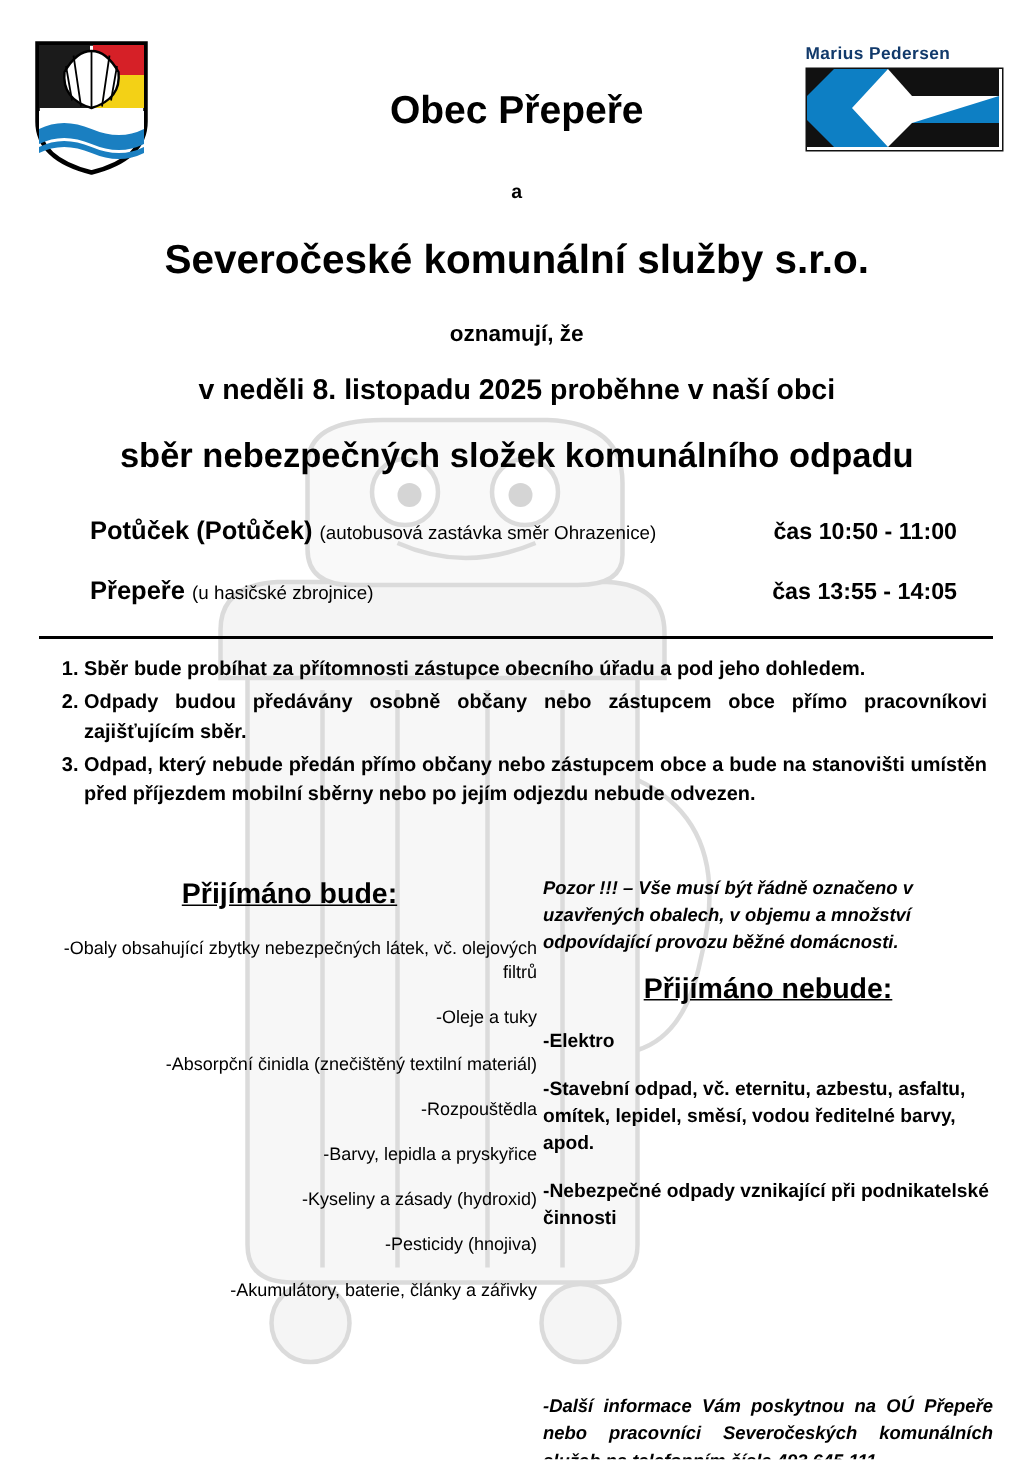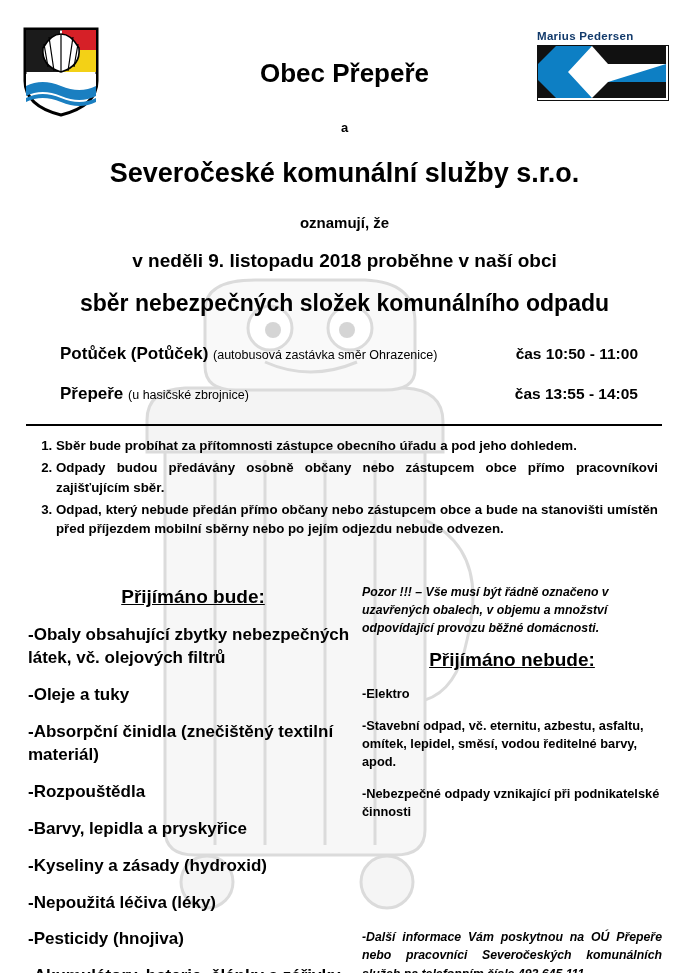--- a/index.html
+++ b/index.html
@@ -172,24 +172,25 @@
     font-weight: bold;
     text-decoration: underline;
     text-align: center;
     margin-bottom: 16px;
   }
   .sec-title.right-title {
     margin-top: 6px;
     margin-bottom: 14px;
   }
   .item {
-    font-size: 17px;
-    font-weight: bold;
+    font-size: 12px;
+    font-weight: normal;
     line-height: 1.35;
     margin-bottom: 14px;
+    text-align: right;
   }
   .item-r {
     font-size: 12.8px;
     font-weight: bold;
     line-height: 1.4;
     margin-bottom: 14px;
   }
   .warn {
     font-size: 12.3px;
     font-weight: bold;
@@ -269,21 +270,21 @@
         <path d="M0 0 H18 L0 18 Z" fill="#111111"></path>
         <path d="M0 52 H18 L0 34 Z" fill="#111111"></path>
       </svg>
     </div>
   </div>
 
   <div class="hdr h-obec">Obec Přepeře</div>
   <div class="hdr h-a">a</div>
   <div class="hdr h-sks">Severočeské komunální služby s.r.o.</div>
   <div class="hdr h-ozn">oznamují, že</div>
-  <div class="hdr h-date">v neděli 9. listopadu 2018 proběhne v naší obci</div>
+  <div class="hdr h-date">v neděli 8. listopadu 2025 proběhne v naší obci</div>
   <div class="hdr h-sber">sběr nebezpečných složek komunálního odpadu</div>
 
   <div class="stop stop-1">
     <div>
       <span class="place">Potůček (Potůček)</span>
       <span class="note">(autobusová zastávka směr Ohrazenice)</span>
     </div>
     <div class="time">čas 10:50 - 11:00</div>
   </div>
 
@@ -306,21 +307,20 @@
   </div>
 
   <div class="col-left">
     <div class="sec-title">Přijímáno bude:</div>
     <div class="item">-Obaly obsahující zbytky nebezpečných látek, vč. olejových filtrů</div>
     <div class="item">-Oleje a tuky</div>
     <div class="item">-Absorpční činidla (znečištěný textilní materiál)</div>
     <div class="item">-Rozpouštědla</div>
     <div class="item">-Barvy, lepidla a pryskyřice</div>
     <div class="item">-Kyseliny a zásady (hydroxid)</div>
-    <div class="item">-Nepoužitá léčiva (léky)</div>
     <div class="item">-Pesticidy (hnojiva)</div>
     <div class="item">-Akumulátory, baterie, články a zářivky</div>
   </div>
 
   <div class="col-right">
     <div class="warn">Pozor !!!  –  Vše musí být řádně označeno v uzavřených obalech, v objemu a množství odpovídající provozu běžné domácnosti.</div>
     <div class="sec-title right-title">Přijímáno nebude:</div>
     <div class="item-r">-Elektro</div>
     <div class="item-r">-Stavební odpad, vč. eternitu, azbestu, asfaltu, omítek, lepidel, směsí, vodou ředitelné barvy, apod.</div>
     <div class="item-r">-Nebezpečné odpady vznikající při podnikatelské činnosti</div>

